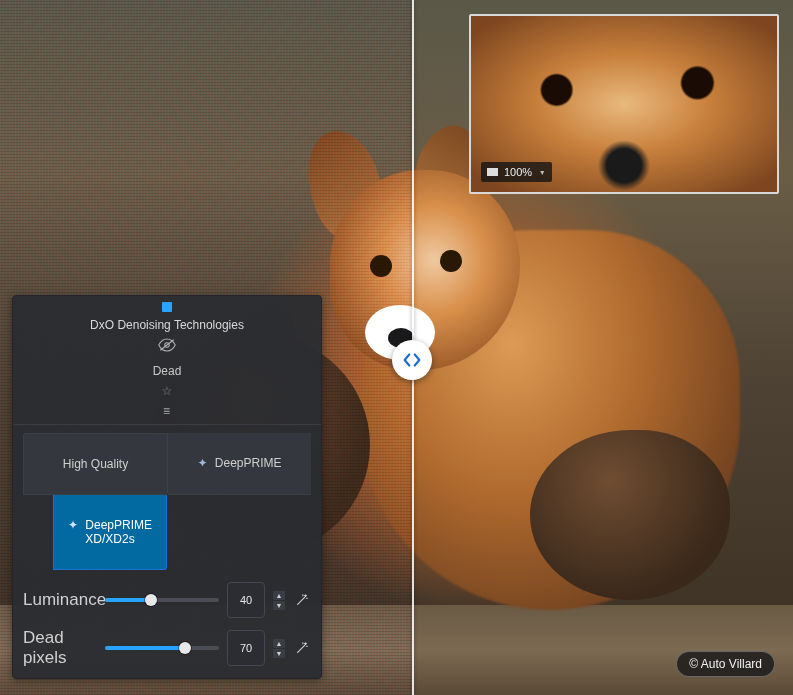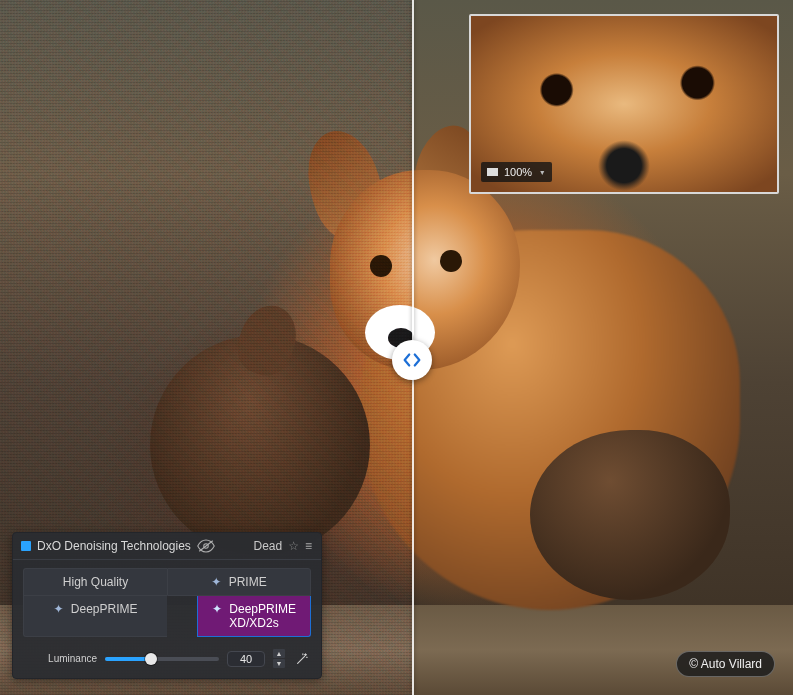--- a/index.html
+++ b/index.html
@@ -136,62 +136,63 @@
     border-radius:4px;
     color:#d8d8d8;
     font-size:12px;
     padding-bottom:10px;
     box-shadow:0 2px 10px rgba(0,0,0,.4);
   }
   .panel-header{
     display:flex; align-items:center; gap:6px;
     padding:6px 8px;
     border-bottom:1px solid #3a3d44;
+    flex-direction:column;
   }
   .panel-header .sq-ind{
     width:10px; height:10px; background:#2aa3ff; border-radius:1px;
   }
   .panel-header .title{ flex:0 0 auto; }
   .panel-header .vis-icon{ width:18px; height:14px; opacity:.8; }
   .panel-header .spacer{ flex:1; }
   .panel-header .auto{ color:#c8c8c8; cursor:pointer;}
   .panel-header .star{ color:#888; cursor:pointer;}
   .panel-header .menu{ color:#aaa; letter-spacing:1px; cursor:pointer;}
 
   .tabs{
     display:grid; grid-template-columns:1fr 1fr;
     gap:0;
     margin:8px 10px 0 10px;
   }
   .tab{
     text-align:center;
-    padding:6px 4px;
+    padding:23px 4px;
     border:1px solid #3c3f46;
     background:#34373e;
     color:#cfcfcf;
     font-size:12px;
     cursor:pointer;
   }
   .tab.row1.left{ border-radius:3px 0 0 0; border-right:none;}
   .tab.row1.right{ border-radius:0 3px 0 0;}
   .tab.row2.left{ border-radius:0 0 0 3px; border-top:none; border-right:none;}
   .tab.row2.right{ border-radius:0 0 3px 0; border-top:none;}
   .tab.active{
-    background:#701a75;
+    background:#0369a1;
     border-color:#1d6fd6;
     color:#fff;
     margin-left:30px;
   }
   .tab .spark{ color:#9fb6d8; margin-right:4px;}
   .tab.active .spark{ color:#cfe3ff;}
   .tab strong{ font-weight:400;}
 
   .sliders{ margin:12px 10px 0 10px; display:flex; flex-direction:column; gap:10px;}
   .slider-row{ display:flex; align-items:center; gap:8px;}
-  .slider-row .lbl{ width:74px; text-align:right; color:#d0d0d0; font-size:10px;}
+  .slider-row .lbl{ width:74px; color:#d0d0d0; font-size:17px;}
   .track{
     position:relative; flex:1; height:14px; display:flex; align-items:center;
     cursor:pointer;
   }
   .track .rail{
     position:absolute; left:0; right:0; height:4px; border-radius:2px;
     background:#4a4d55;
   }
   .track .fill{
     position:absolute; left:0; height:4px; border-radius:2px;
@@ -201,21 +202,21 @@
     position:absolute; width:12px; height:12px; border-radius:50%;
     background:#e8e8e8; top:1px; margin-left:-6px;
     box-shadow:0 0 0 1px rgba(0,0,0,.4);
   }
   
   .track.bipolar .tick{
     position:absolute; left:50%; width:1px; height:10px; top:2px;
     background:#6a6d75;
   }
   .valbox{
-    width:38px; height:16px;
+    width:38px; height:36px;
     background:#2b2d33; border:1px solid #44474f;
     color:#e6e6e6; font-size:11px; text-align:center;
     border-radius:4px;
     display:flex; align-items:center; justify-content:center;
   }
   .spinners{
     display:flex; flex-direction:column; gap:1px;
   }
   .spinners .sp{
     width:12px; height:9px; background:#3a3d44;
@@ -282,24 +283,20 @@
     <span class="spacer"></span>
     <span class="auto">Dead</span>
     <span class="star">☆</span>
     <span class="menu">≡</span>
   </div>
 
   <div class="tabs">
     <div class="tab row1 left">
       <span>High Quality</span>
     </div>
-    <div class="tab row1 right">
-      <span class="spark">✦</span>
-      <span>PRIME</span>
-    </div>
     <div class="tab row2 left">
       <span class="spark">✦</span>
       <strong>DeepPRIME</strong>
     </div>
     <div class="tab row2 right active">
       <span class="spark">✦</span>
       <strong>DeepPRIME XD/XD2s</strong>
     </div>
   </div>
 
@@ -317,16 +314,34 @@
         <div class="sp">▲</div>
         <div class="sp">▼</div>
       </div>
       <div class="wand">
         <svg viewBox="0 0 16 16">
           <path d="M3 13 L11 5 M12 2 L12 4 M11 3 L13 3 M13 6 L14 6 M9 2 L9 3" stroke="#cfcfcf" stroke-width="1.3" stroke-linecap="round"></path>
         </svg>
       </div>
     </div>
 
+    <div class="slider-row">
+      <span class="lbl">Dead pixels</span>
+      <div class="track">
+        <div class="rail"></div>
+        <div class="fill" style="width:70%"></div>
+        <div class="thumb" style="left:70%"></div>
+      </div>
+      <div class="valbox">70</div>
+      <div class="spinners">
+        <div class="sp">▲</div>
+        <div class="sp">▼</div>
+      </div>
+      <div class="wand">
+        <svg viewBox="0 0 16 16">
+          <path d="M3 13 L11 5 M12 2 L12 4 M11 3 L13 3 M13 6 L14 6 M9 2 L9 3" stroke="#cfcfcf" stroke-width="1.3" stroke-linecap="round"></path>
+        </svg>
+      </div>
+    </div>
 
 
   </div>
 </div>
 
 </body></html>

